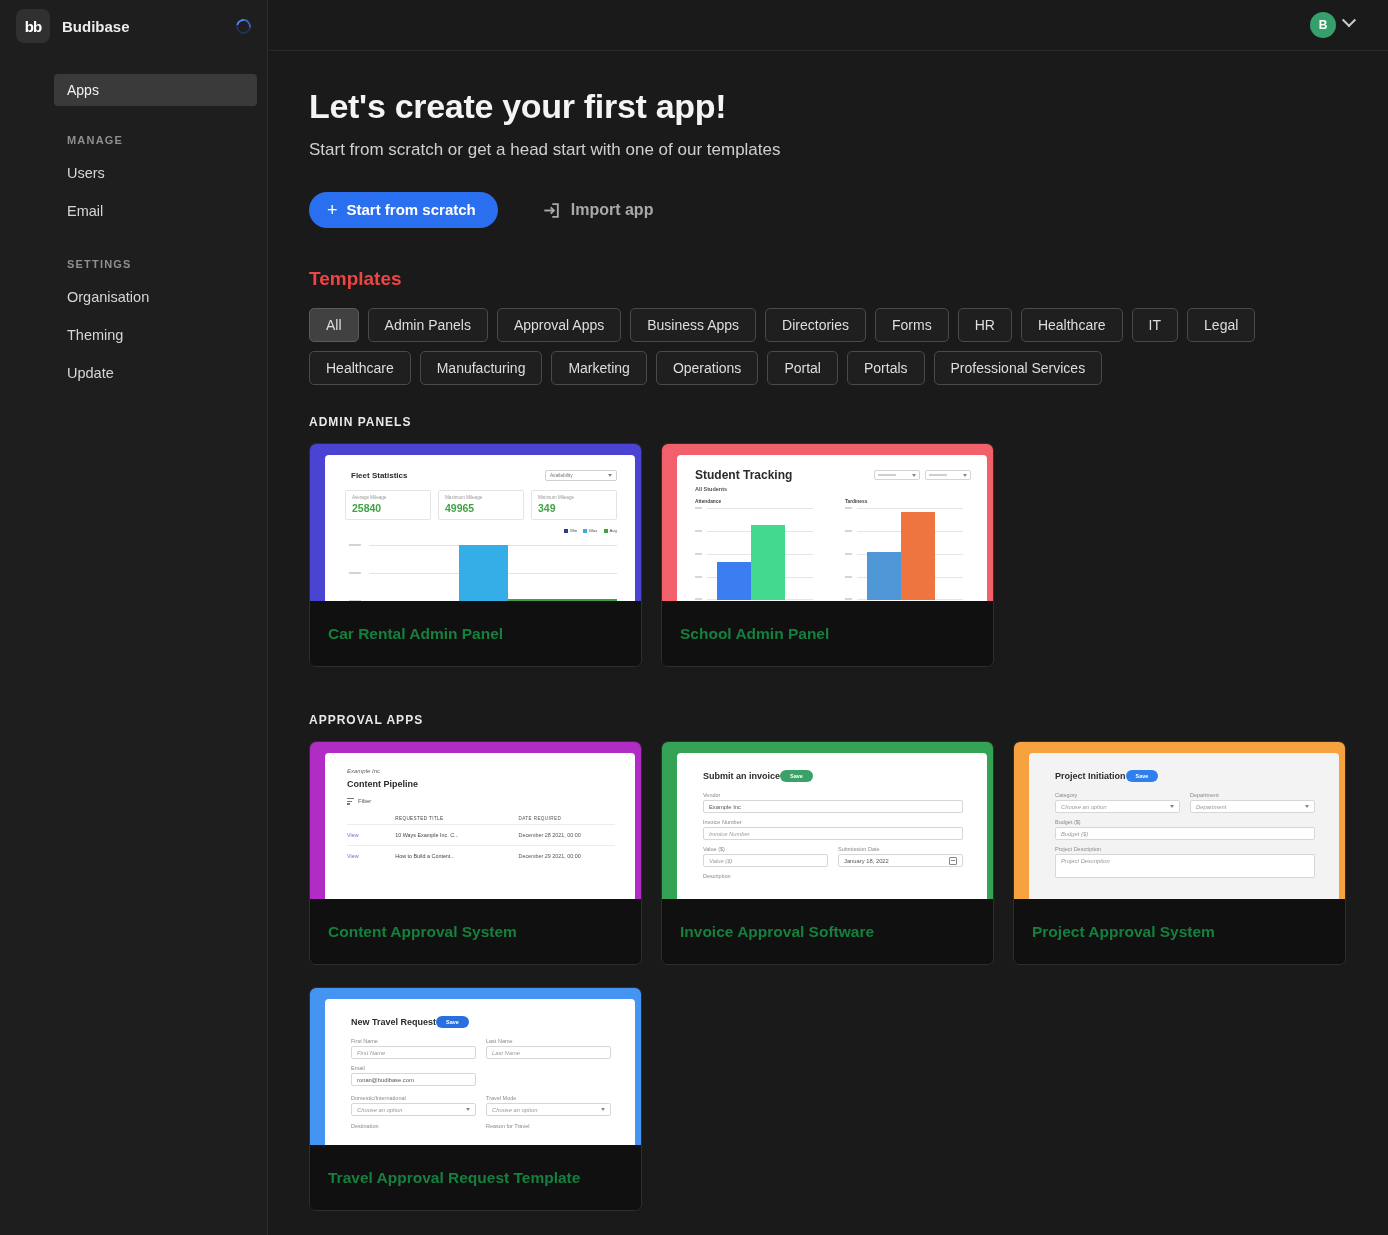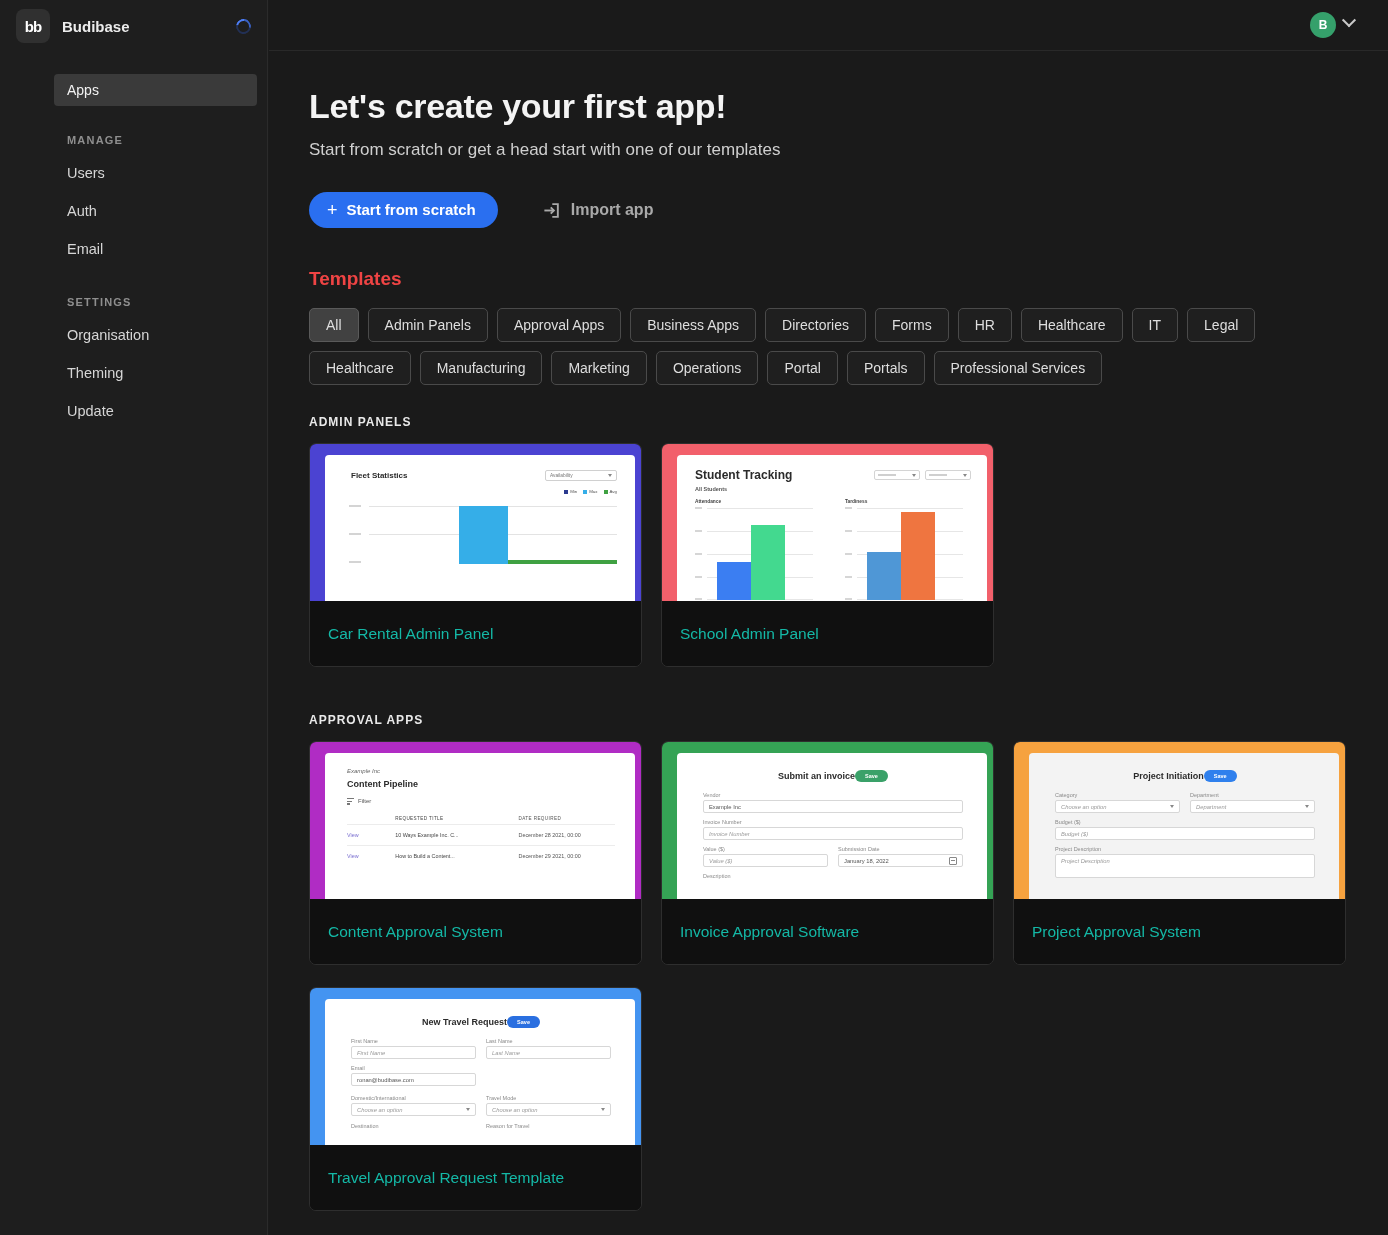--- a/index.html
+++ b/index.html
@@ -36,21 +36,21 @@
   .chips { display:flex; flex-wrap:wrap; gap:9px; margin-top:18px; max-width:965px; }
   .chip { height:34px; display:inline-flex; align-items:center; padding:0 16px; border:1px solid #4a4a4a; border-radius:5px; background:#1f1f1f; color:#dedede; font-size:14px; cursor:pointer; white-space:nowrap; }
   .chip.sel { background:#414141; border-color:#5a5a5a; }
 
   
   .section-title { color:#e9e9e9; font-size:12px; font-weight:700; letter-spacing:1px; margin-top:30px; }
   .cards { display:grid; grid-template-columns:repeat(3,333px); column-gap:19px; row-gap:22px; margin-top:14px; }
   .card { width:333px; height:224px; border-radius:7px; overflow:hidden; border:1px solid #2e2e2e; cursor:pointer; background:#101010; }
   .thumb { position:relative; height:157px; overflow:hidden; }
   .card-footer { height:66px; background:#101010; display:flex; align-items:center; padding:0 18px; }
-  .card-title { color:#14b8a6; font-size:15.5px; font-weight:400; }
+  .card-title { color:#15803d; font-size:15.5px; font-weight:700; }
   .mini { position:absolute; top:11px; left:15px; right:6px; bottom:0; background:#fff; border-radius:4px 4px 0 0; }
 
   
   .m-label { font-size:5.5px; color:#8a8a8a; margin-bottom:2px; }
   .m-input { border:1px solid #d7d7d7; border-radius:2px; height:13px; display:flex; align-items:center; padding:0 5px; font-size:5.8px; color:#555; background:#fff; }
   .m-input.ph { font-style:italic; color:#9a9a9a; }
   .m-select { justify-content:space-between; }
   .m-chevron { width:0; height:0; border-left:2.5px solid transparent; border-right:2.5px solid transparent; border-top:3px solid #888; }
   .m-save { border-radius:8px; color:#fff; font-size:5.5px; font-weight:700; padding:3px 10px; }
   .m-h { font-size:9px; font-weight:700; color:#2b2b2b; }
@@ -96,21 +96,21 @@
   .f-lines i { display:block; height:1.2px; background:#777; }
   .cm-table { margin-top:8px; font-size:5.4px; }
   .cm-thead { display:flex; color:#9a9a9a; font-size:4.6px; letter-spacing:.4px; padding:3px 0; }
   .cm-row { display:flex; border-top:1px solid #ececec; padding:7px 0; align-items:center; }
   .c-act { width:18%; color:#7a6fd0; }
   .c-title { width:46%; color:#444; }
   .c-date { width:36%; color:#555; }
 
   
   .form-mini { padding:17px 24px 0 26px; }
-  .fm-top { display:flex; justify-content:center; align-items:center; margin-bottom:10px; }
+  .fm-top { display:flex; justify-content:flex-start; align-items:center; margin-bottom:10px; }
   .fm-field { margin-top:6px; }
   .fm-row { display:flex; gap:10px; margin-top:6px; }
   .fm-col { flex:1; }
   .cal { width:8px; height:8px; border:1px solid #888; border-radius:1px; position:relative; }
   .cal::before { content:""; position:absolute; left:1px; right:1px; top:2px; height:1px; background:#888; }
   .mini-gray { background:#f3f3f3; }
   .ta { height:24px; align-items:flex-start; padding-top:3px; }
 </style>
 </head>
 <body>
@@ -120,21 +120,20 @@
     <div class="logo-box">
         <span>bb</span>
       </div>
     <div class="brand">Budibase</div>
     <div class="spinner"></div>
   </div>
   <div class="nav">
     <div class="nav-item-active">Apps</div>
     <div class="nav-section-title">MANAGE</div>
     <div class="nav-item">Users</div>
-    <div class="nav-item">Auth</div>
     <div class="nav-item">Email</div>
     <div class="nav-section-title">SETTINGS</div>
     <div class="nav-item">Organisation</div>
     <div class="nav-item">Theming</div>
     <div class="nav-item">Update</div>
   </div>
 </div>
 
 <div class="main">
   <div class="topbar">
@@ -189,20 +188,34 @@
       <div class="card">
         <div class="thumb" id="thumb-car" style="background: rgb(75, 67, 210);">
           <div class="mini fleet">
             <div class="fleet-top">
               <span class="m-h" style="font-size:8px;padding-left:6px;">Fleet Statistics</span>
               <span class="fleet-sel">
                   <span>Availability</span>
                   <span class="m-chevron"></span>
                 </span>
             </div>
+            <div class="stats">
+              <div class="stat">
+                  <div class="l">Average Mileage</div>
+                  <div class="v">25840</div>
+                </div>
+              <div class="stat">
+                  <div class="l">Maximum Mileage</div>
+                  <div class="v">49965</div>
+                </div>
+              <div class="stat">
+                  <div class="l">Minimum Mileage</div>
+                  <div class="v">349</div>
+                </div>
+            </div>
             <div class="legend">
               <span class="leg">
                   <i style="background:#2b3a8f"></i>
                   <span>Min</span>
                 </span>
               <span class="leg">
                   <i style="background:#35aee8"></i>
                   <span>Max</span>
                 </span>
               <span class="leg">

